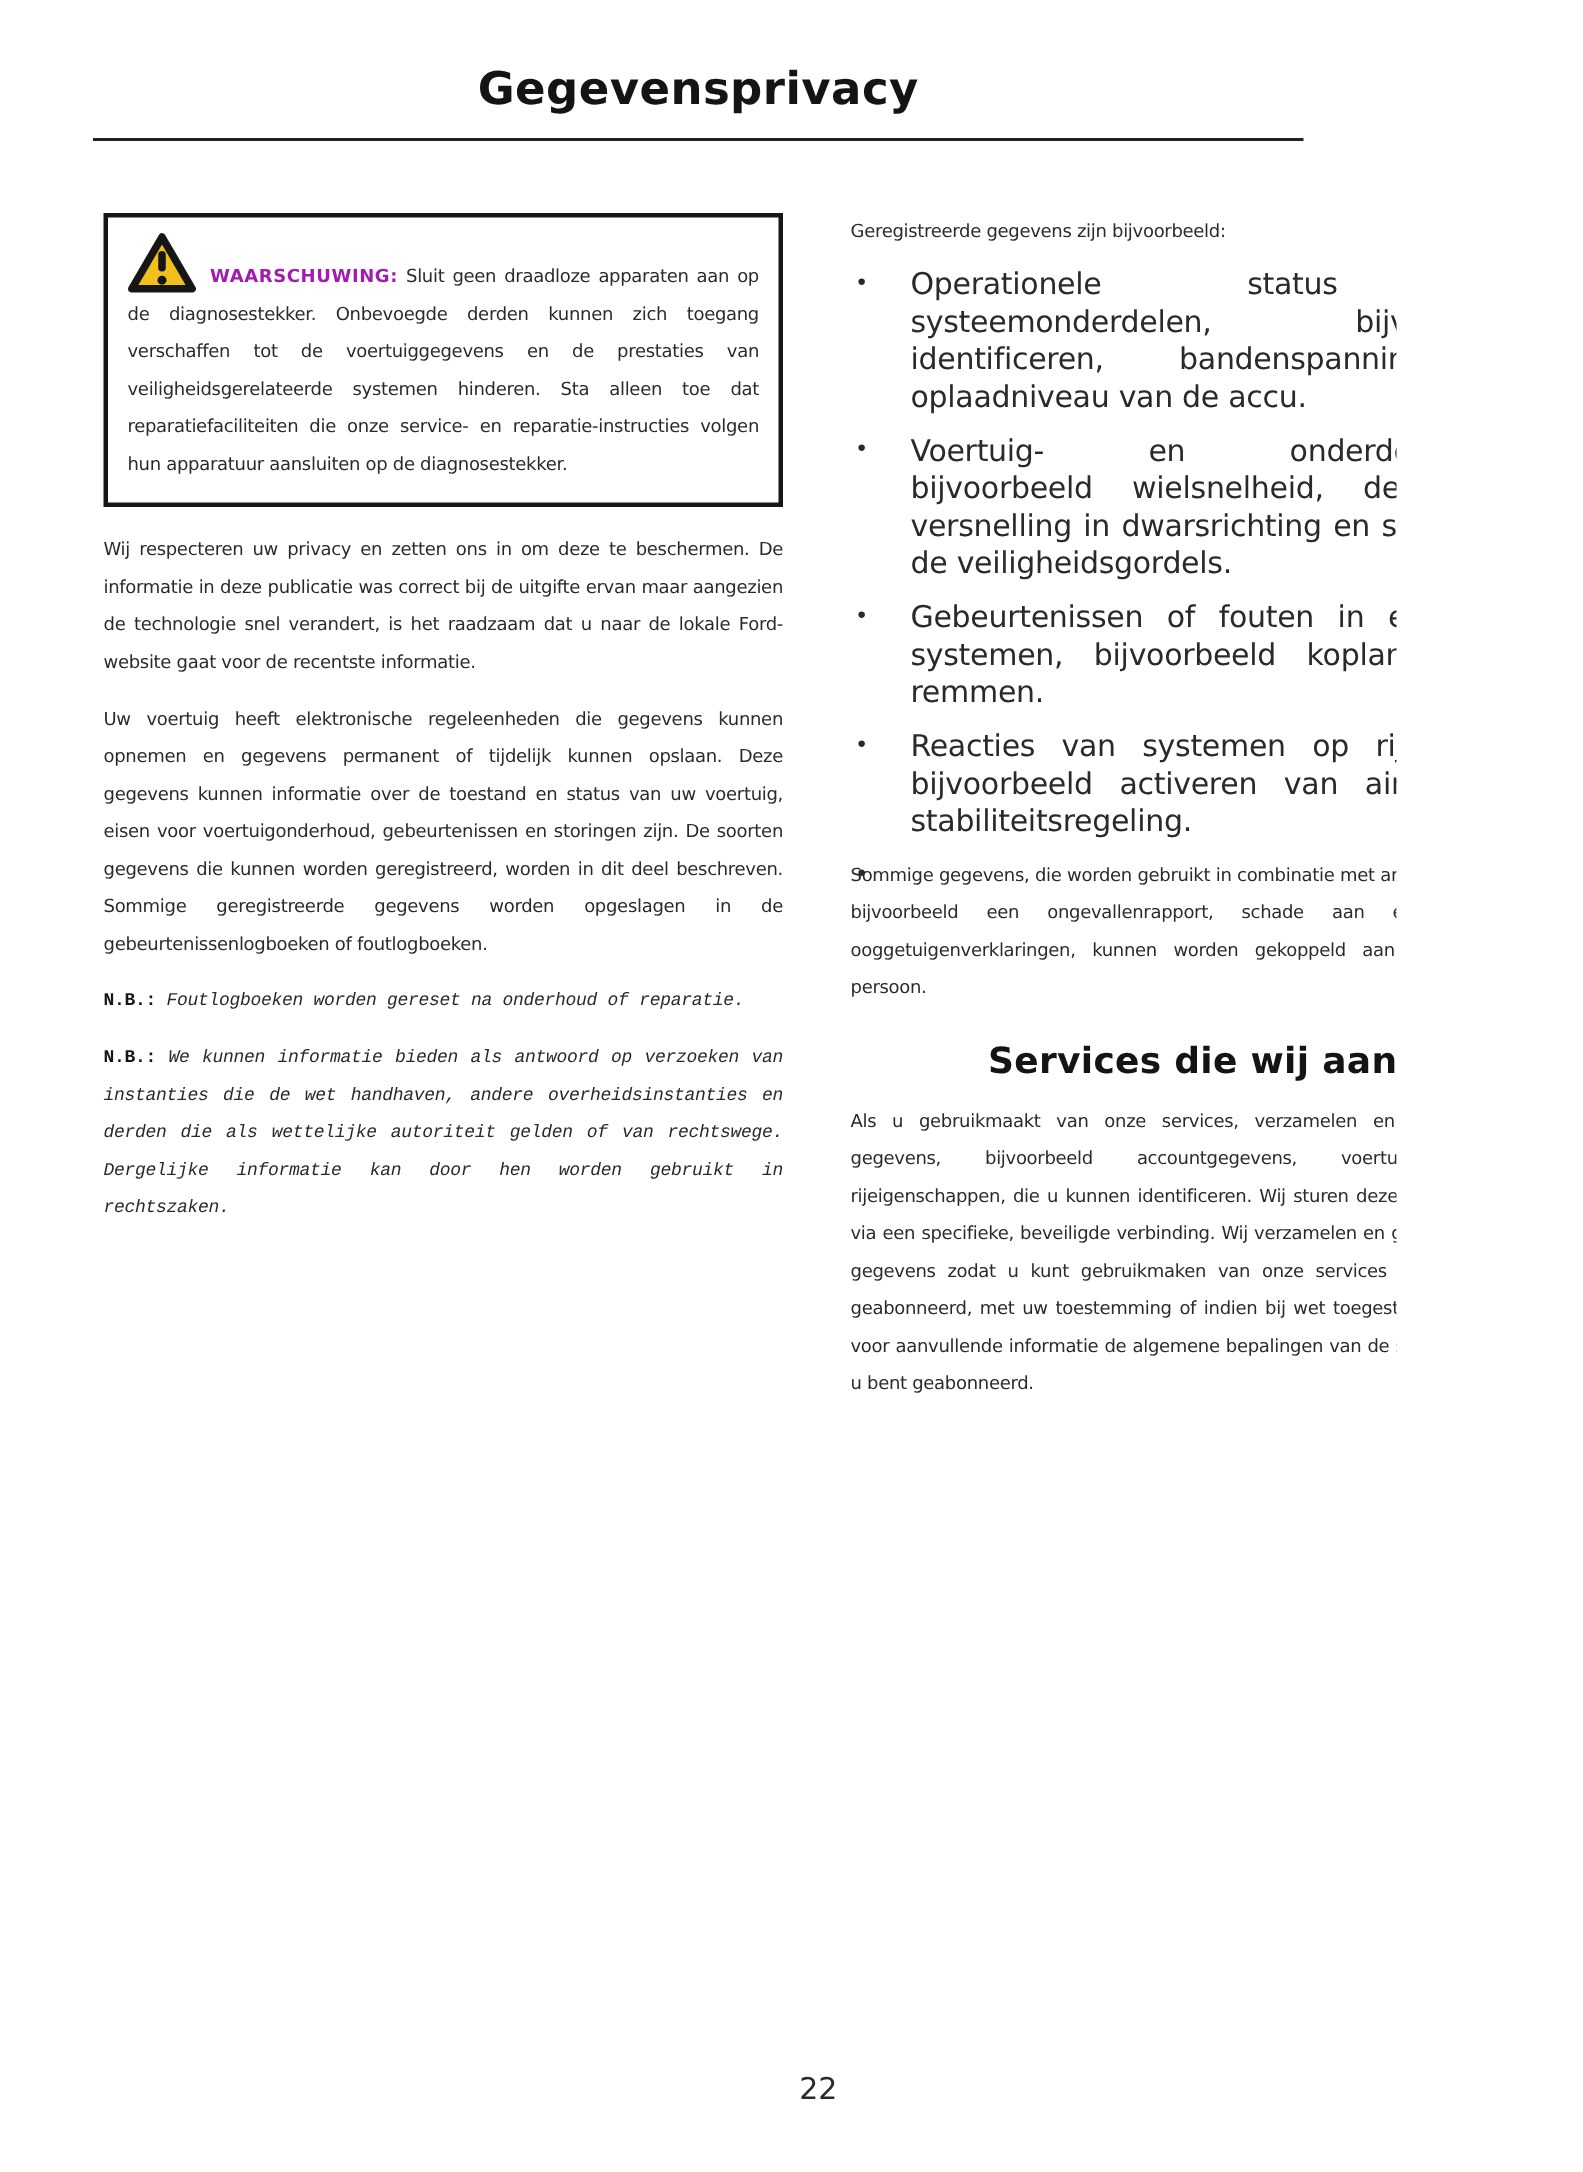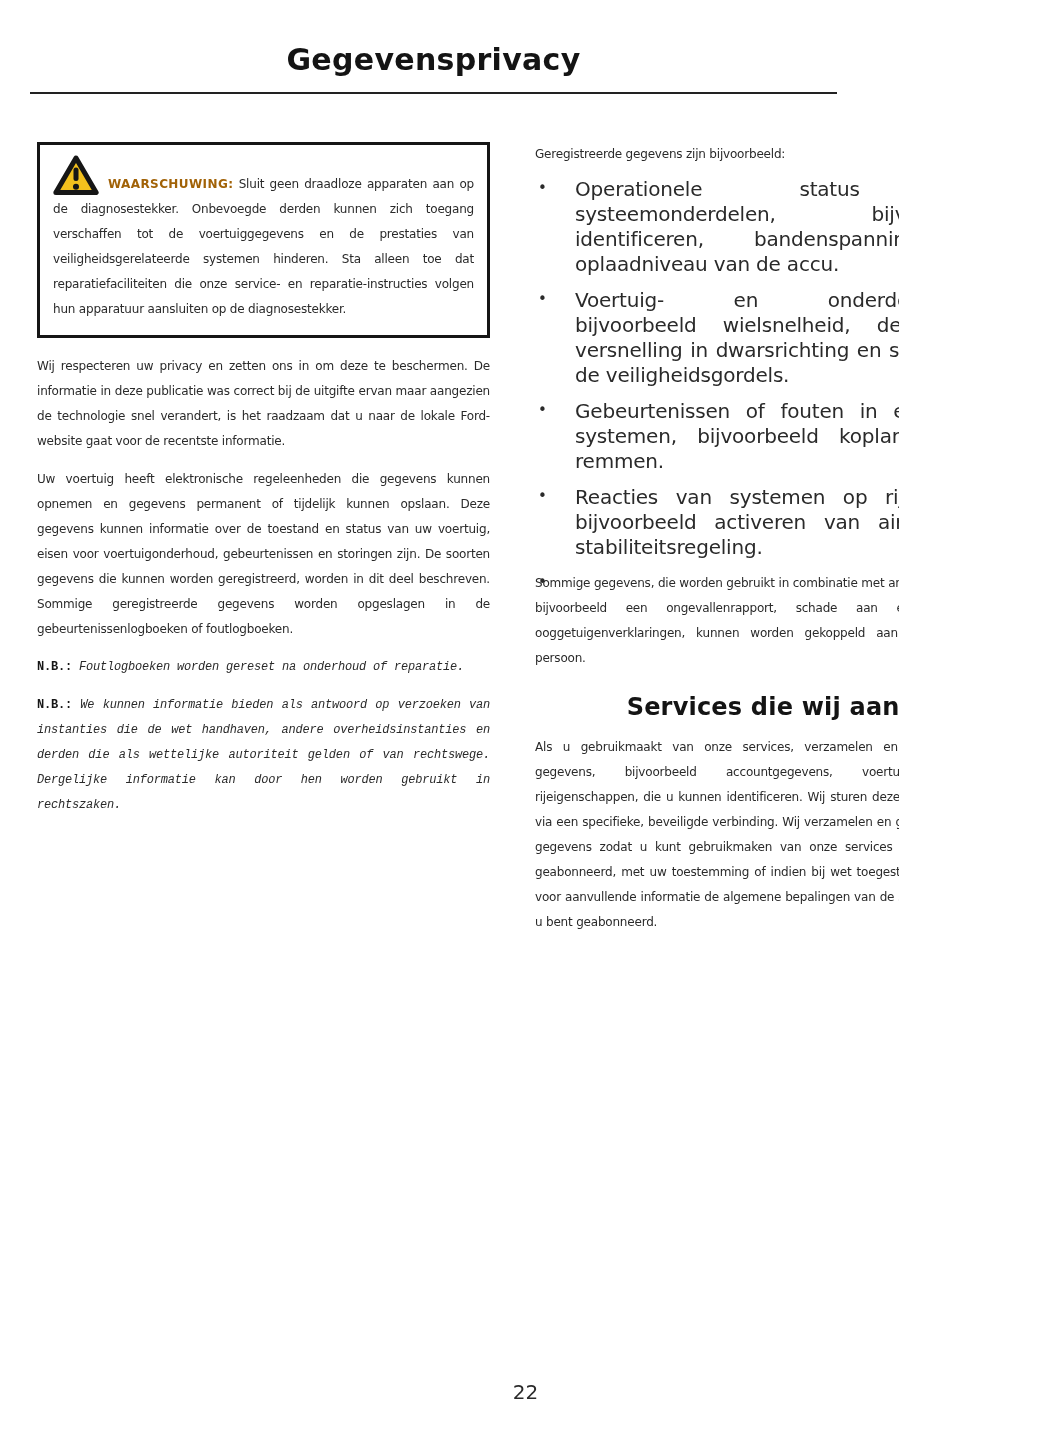--- a/index.html
+++ b/index.html
@@ -4,20 +4,21 @@
 <style>
   html, body { margin: 0; padding: 0; background: #ffffff; }
   .page {
     position: relative;
     width: 899px;
     height: 1448px;
     background: #ffffff;
     font-family: "DejaVu Sans", "Liberation Sans", sans-serif;
     color: #2a2a2a;
     overflow: hidden;
+    margin-left: 32px;
   }
   header.doc-header { padding-top: 42px; margin: 0 62px 0 30px; }
   h1.doc-title {
     margin: 0;
     text-align: center;
     font-size: 30px;
     font-weight: bold;
     letter-spacing: 0.3px;
     color: #141414;
   }
@@ -44,21 +45,21 @@
     border: 3px solid #161616;
     padding: 10px 13px 13px 13px;
     margin-bottom: 16px;
   }
   .warning-box p.body-par { margin: 0; }
   .warning-icon-svg {
     display: inline-block;
     vertical-align: -9px;
     margin-right: 9px;
   }
-  .warn-label { font-weight: bold; letter-spacing: 0.4px; color: #a16207; }
+  .warn-label { font-weight: bold; letter-spacing: 0.4px; color: #a21caf; }
   p.note { font-style: italic; font-family: Liberation Mono, monospace; }
   p.note .note-label { font-style: normal; font-weight: bold; color: #161616; }
   ul.data-list { list-style: none; margin: 0 0 3px 0; padding: 0; }
   ul.data-list li {
     position: relative;
     padding-left: 40px;
     margin-bottom: 11px;
     font-size: 20px;
     line-height: 25px;
     text-align: justify;
@@ -74,21 +75,21 @@
   h2.section-heading {
     margin: 22px 0 14px 0;
     font-size: 24px;
     font-weight: bold;
     color: #141414;
     letter-spacing: 0.2px;
     text-align: right;
   }
   .page-number {
     position: absolute;
-    left: 44px;
+    left: 32px;
     bottom: 44px;
     width: 963px;
     text-align: center;
     font-size: 20px;
     color: #2a2a2a;
   }
   .tri-stroke { stroke: #161616; }
   .tri-dark { fill: #161616; }
 </style>
 </head>

